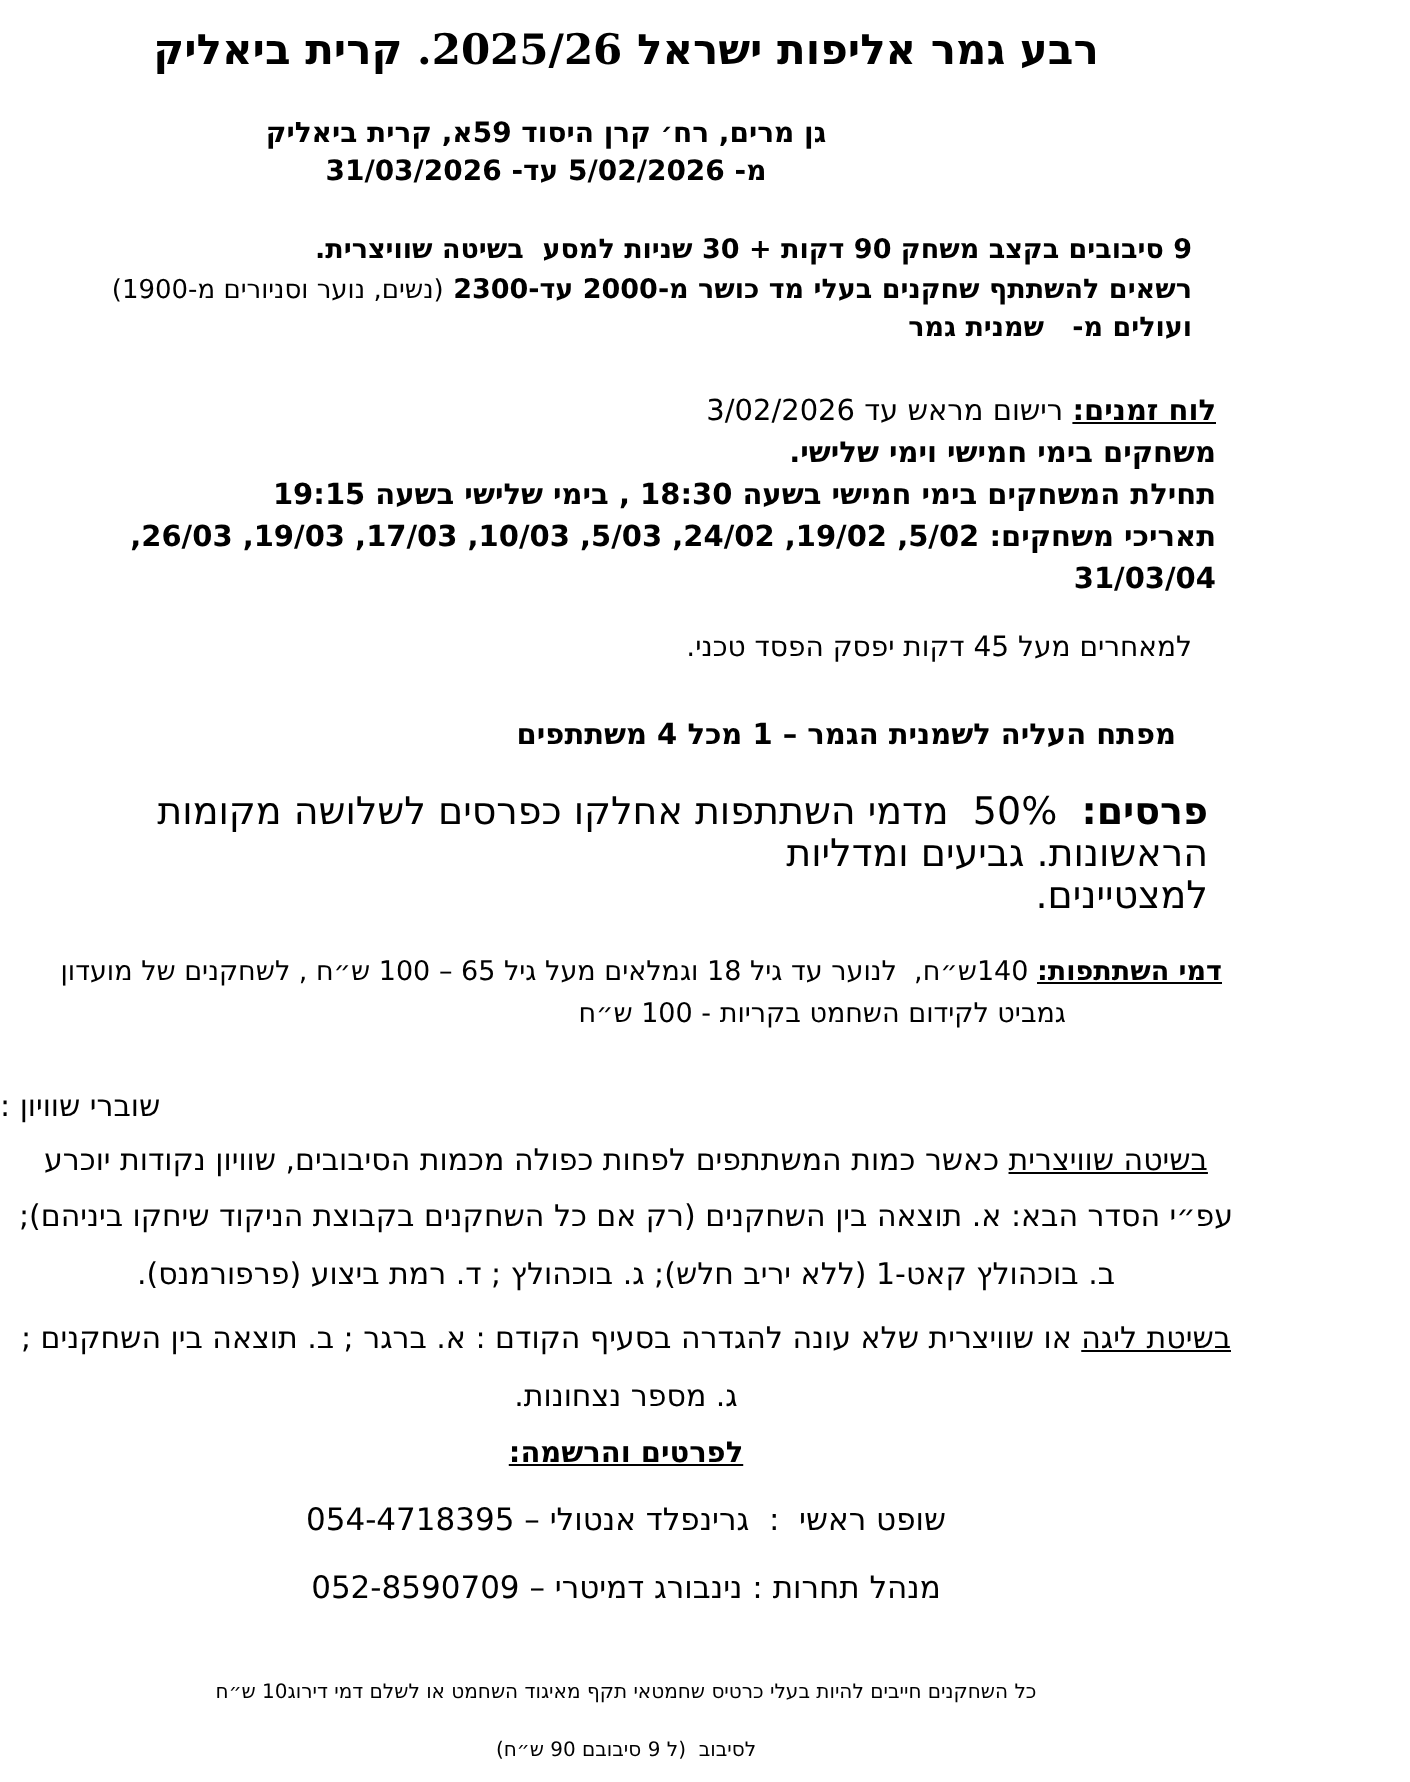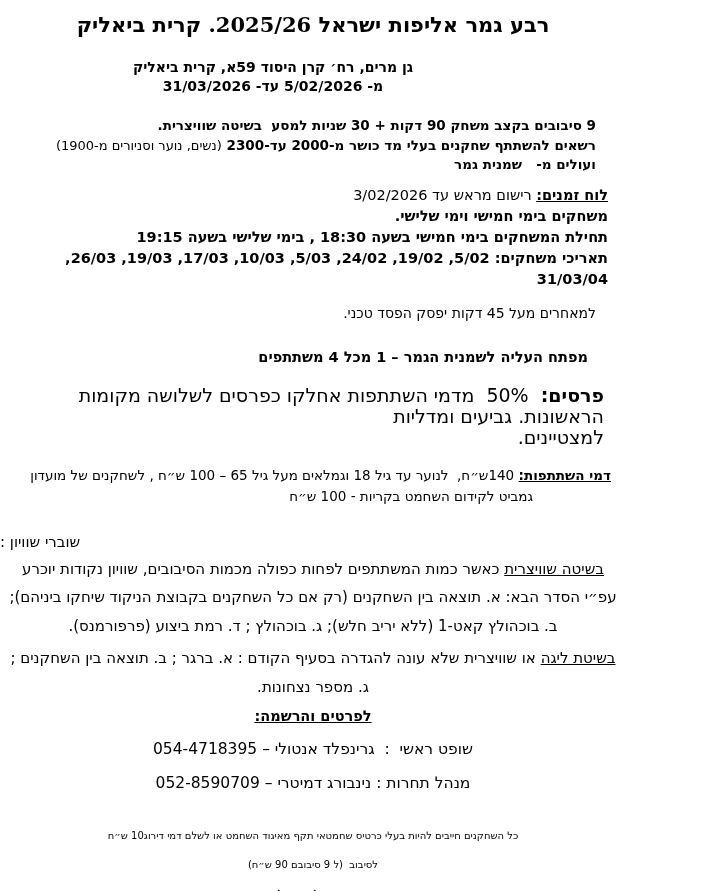--- a/index.html
+++ b/index.html
@@ -13,21 +13,21 @@
     color:#000000;
     font-family:"DejaVu Sans",sans-serif;
     direction:rtl;
   }
   .line{white-space:pre-wrap;}
   .title{font-size:21px;font-weight:bold;text-align:center;line-height:26px;font-family:"DejaVu Serif","DejaVu Sans",serif;}
   .venue{margin-top:20px;text-align:center;font-weight:bold;font-size:14px;line-height:19px;padding-left:0;}
   .venue .inner{display:inline-block;transform:translateX(-40px);} 
   .format{margin-top:20px;padding-left:46px;padding-right:30px;text-align:right;font-size:13.5px;font-weight:bold;line-height:19.5px;}
   .format .note{font-weight:normal;font-size:13px;}
-  .schedule{margin-top:10px;padding-right:18px;text-align:right;font-size:14.5px;font-weight:bold;line-height:21px;}
+  .schedule{margin-top:21px;padding-right:18px;text-align:right;font-size:14.5px;font-weight:bold;line-height:21px;}
   .schedule .reg{font-weight:normal;}
   .bu{font-weight:bold;text-decoration:underline;}
   .u{text-decoration:underline;}
   .late{margin-top:15px;padding-right:30px;text-align:right;font-size:14px;font-weight:normal;}
   .qual{margin-top:28px;padding-right:38px;text-align:right;font-size:14.5px;font-weight:bold;}
   .prizes{margin-top:20px;padding-right:22px;padding-left:36px;text-align:right;font-size:19px;line-height:21px;}
   .prizes .lbl{font-weight:bold;}
   .fees{margin-top:17px;padding-right:15px;padding-left:10px;text-align:right;font-size:13.5px;line-height:21px;}
   .fees .cont{padding-right:78px;}
   .tb-heading{margin-top:26px;padding-right:28px;text-align:left;font-size:15px;}

